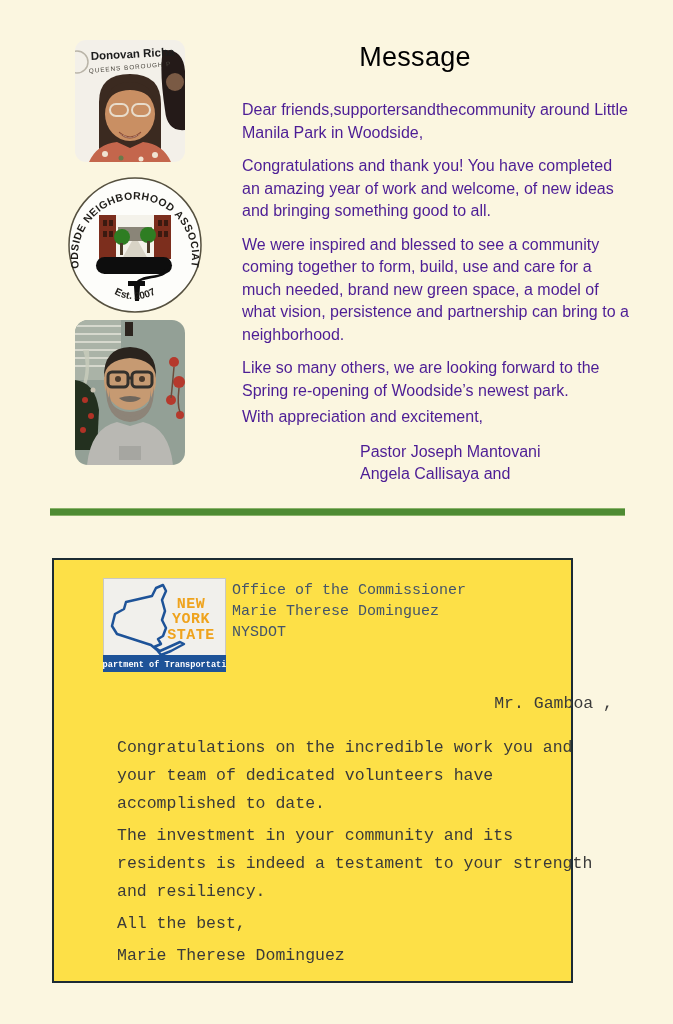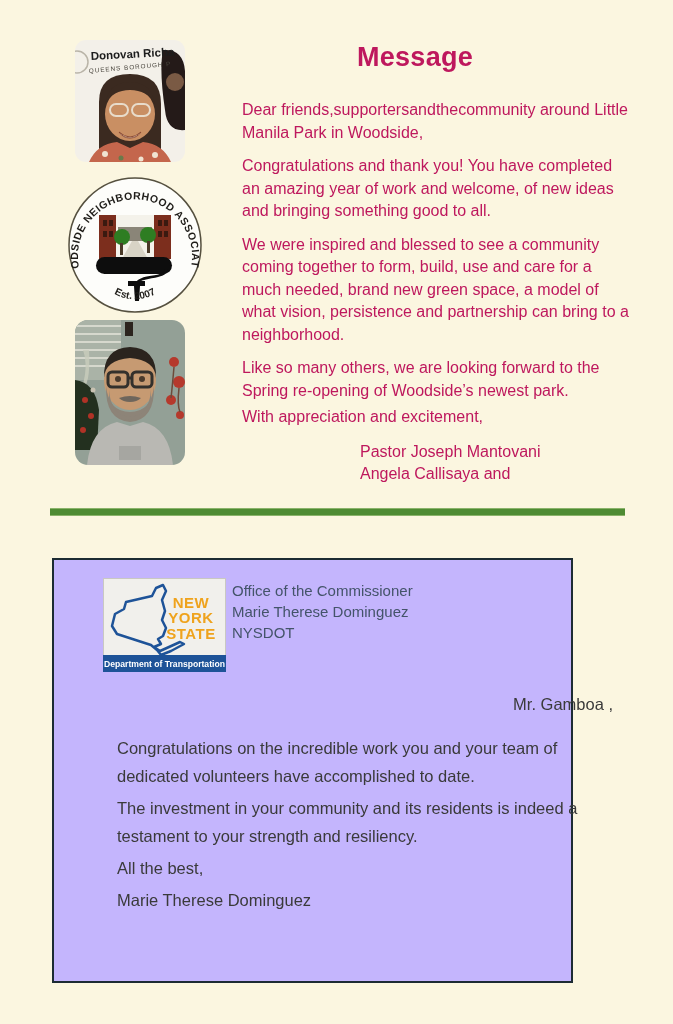--- a/index.html
+++ b/index.html
@@ -17,41 +17,41 @@
   
   .photo{position:absolute;overflow:hidden;border-radius:11px;}
   .photo svg{display:block;}
   .photo-woman{left:75px;top:40px;width:110px;height:122px;}
   .wna-logo{position:absolute;left:66px;top:175px;width:138px;height:140px;}
   .photo-man{left:75px;top:320px;width:110px;height:145px;border-radius:13px;}
 
   
   .msg-title{
     position:absolute;left:240px;top:42px;width:350px;
-    text-align:center;font-size:27px;font-weight:700;color:#be185d;
+    text-align:center;font-size:27px;font-weight:400;color:#000000;
     letter-spacing:.3px;
   }
   .msg-body{
     position:absolute;left:242px;top:99px;width:392px;
-    font-size:16px;line-height:22.5px;color:#be185d;
+    font-size:16px;line-height:22.5px;color:#4c1d95;
   }
   .msg-body p{margin:0 0 11px 0;}
   .msg-signature{margin-left:118px;line-height:22.5px;}
 
   
   .divider{
     position:absolute;left:50px;top:508px;width:575px;height:8px;
     background:#4E8B33;border-top:1.5px solid #8ab36a;border-bottom:1.5px solid #8ab36a;
     box-sizing:border-box;
   }
 
   
   .letter-card{
     position:absolute;left:52px;top:558px;width:521px;height:425px;
-    background:#c4b5fd;border:2.5px solid #1C2B33;box-sizing:border-box;
+    background:#fde047;border:2.5px solid #1C2B33;box-sizing:border-box;font-family:Liberation Mono, monospace;
   }
   .nysdot-logo{position:absolute;left:49px;top:18px;width:123px;height:94px;}
   .office-block{
     position:absolute;left:178px;top:20px;
     font-size:15px;line-height:21px;color:#44546A;
   }
   .letter-text{
     position:absolute;left:59px;top:130px;width:500px;
     font-size:16.5px;color:#3a3a3a;
   }

